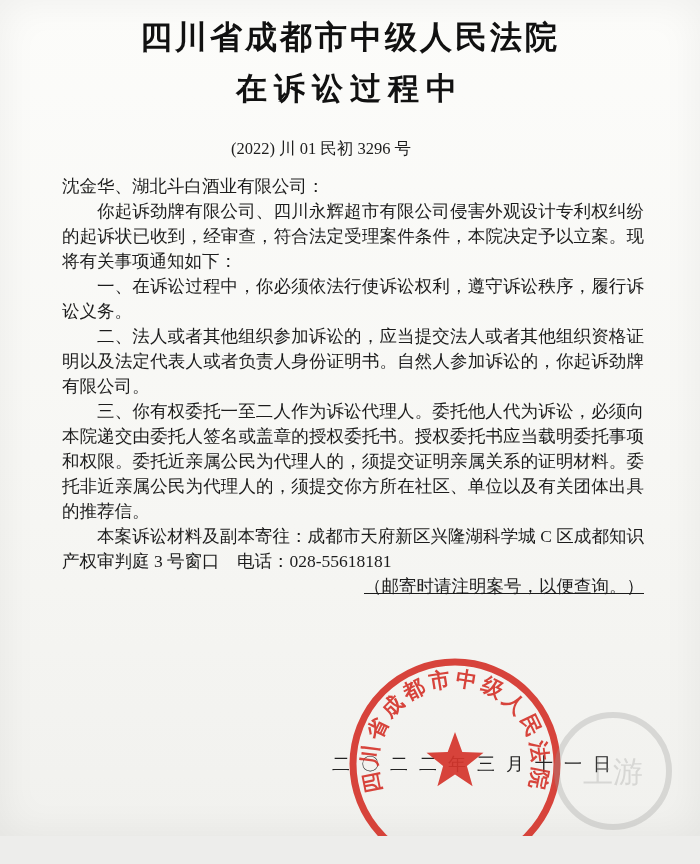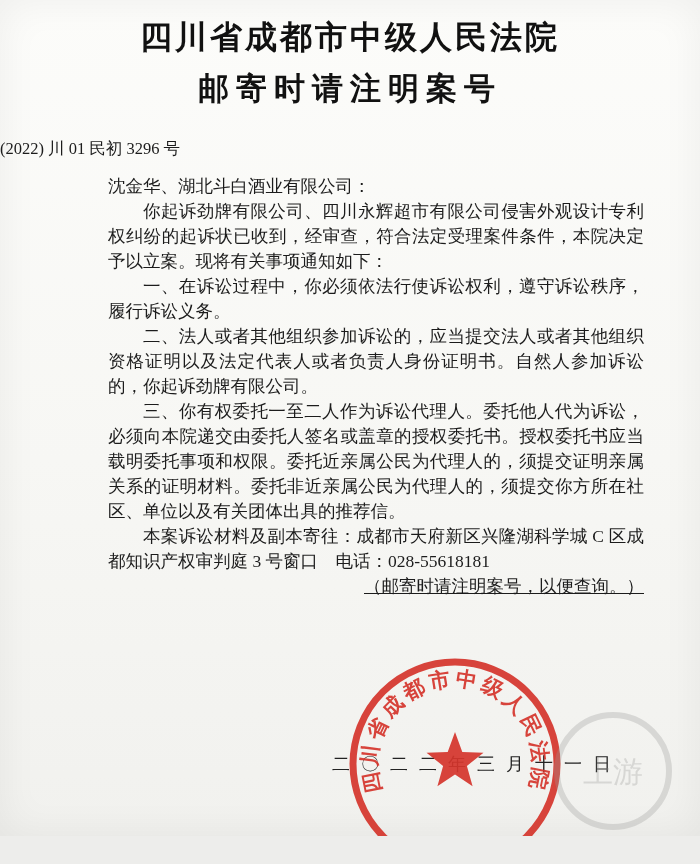--- a/index.html
+++ b/index.html
@@ -25,31 +25,30 @@
     color: #111;
   }
   .doc-title {
     font-size: 31px;
     font-weight: 700;
     letter-spacing: 7px;
     margin-top: 8px;
     color: #111;
   }
   .case-number {
-    text-align: left;
+    text-align: center;
     padding-right: 58px;
     margin-top: 28px;
     font-size: 16.5px;
   }
   .body-text {
     padding: 14px 56px 0 62px;
     font-size: 17.5px;
     line-height: 25px;
     text-align: justify;
-    margin-left: 46px;
   }
   .para { text-indent: 2em; }
   .para.center { text-align: right; text-indent: 0; text-decoration: underline; }
   .addressee { text-indent: 0; }
 
   .seal-zone { position: absolute; left: 0; top: 640px; width: 700px; height: 224px; }
   .issue-date {
     position: absolute;
     left: 332px;
     top: 112px;
@@ -75,21 +74,21 @@
     opacity: 0.30;
   }
 </style>
 </head>
 <body>
 
 <div class="page">
 
   <div class="doc-header">
     <div class="court-name">四川省成都市中级人民法院</div>
-    <div class="doc-title">邮寄时请注明案号</div>
+    <div class="doc-title">在诉讼过程中</div>
   </div>
 
   <div class="case-number">(2022) 川 01 民初 3296 号</div>
 
   <div class="body-text">
     <p class="para addressee">沈金华、湖北斗白酒业有限公司：</p>
     <p class="para">你起诉劲牌有限公司、四川永辉超市有限公司侵害外观设计专利权纠纷的起诉状已收到，经审查，符合法定受理案件条件，本院决定予以立案。现将有关事项通知如下：</p>
     <p class="para">一、在诉讼过程中，你必须依法行使诉讼权利，遵守诉讼秩序，履行诉讼义务。</p>
     <p class="para">二、法人或者其他组织参加诉讼的，应当提交法人或者其他组织资格证明以及法定代表人或者负责人身份证明书。自然人参加诉讼的，你起诉劲牌有限公司。</p>
     <p class="para">三、你有权委托一至二人作为诉讼代理人。委托他人代为诉讼，必须向本院递交由委托人签名或盖章的授权委托书。授权委托书应当载明委托事项和权限。委托近亲属公民为代理人的，须提交证明亲属关系的证明材料。委托非近亲属公民为代理人的，须提交你方所在社区、单位以及有关团体出具的推荐信。</p>

